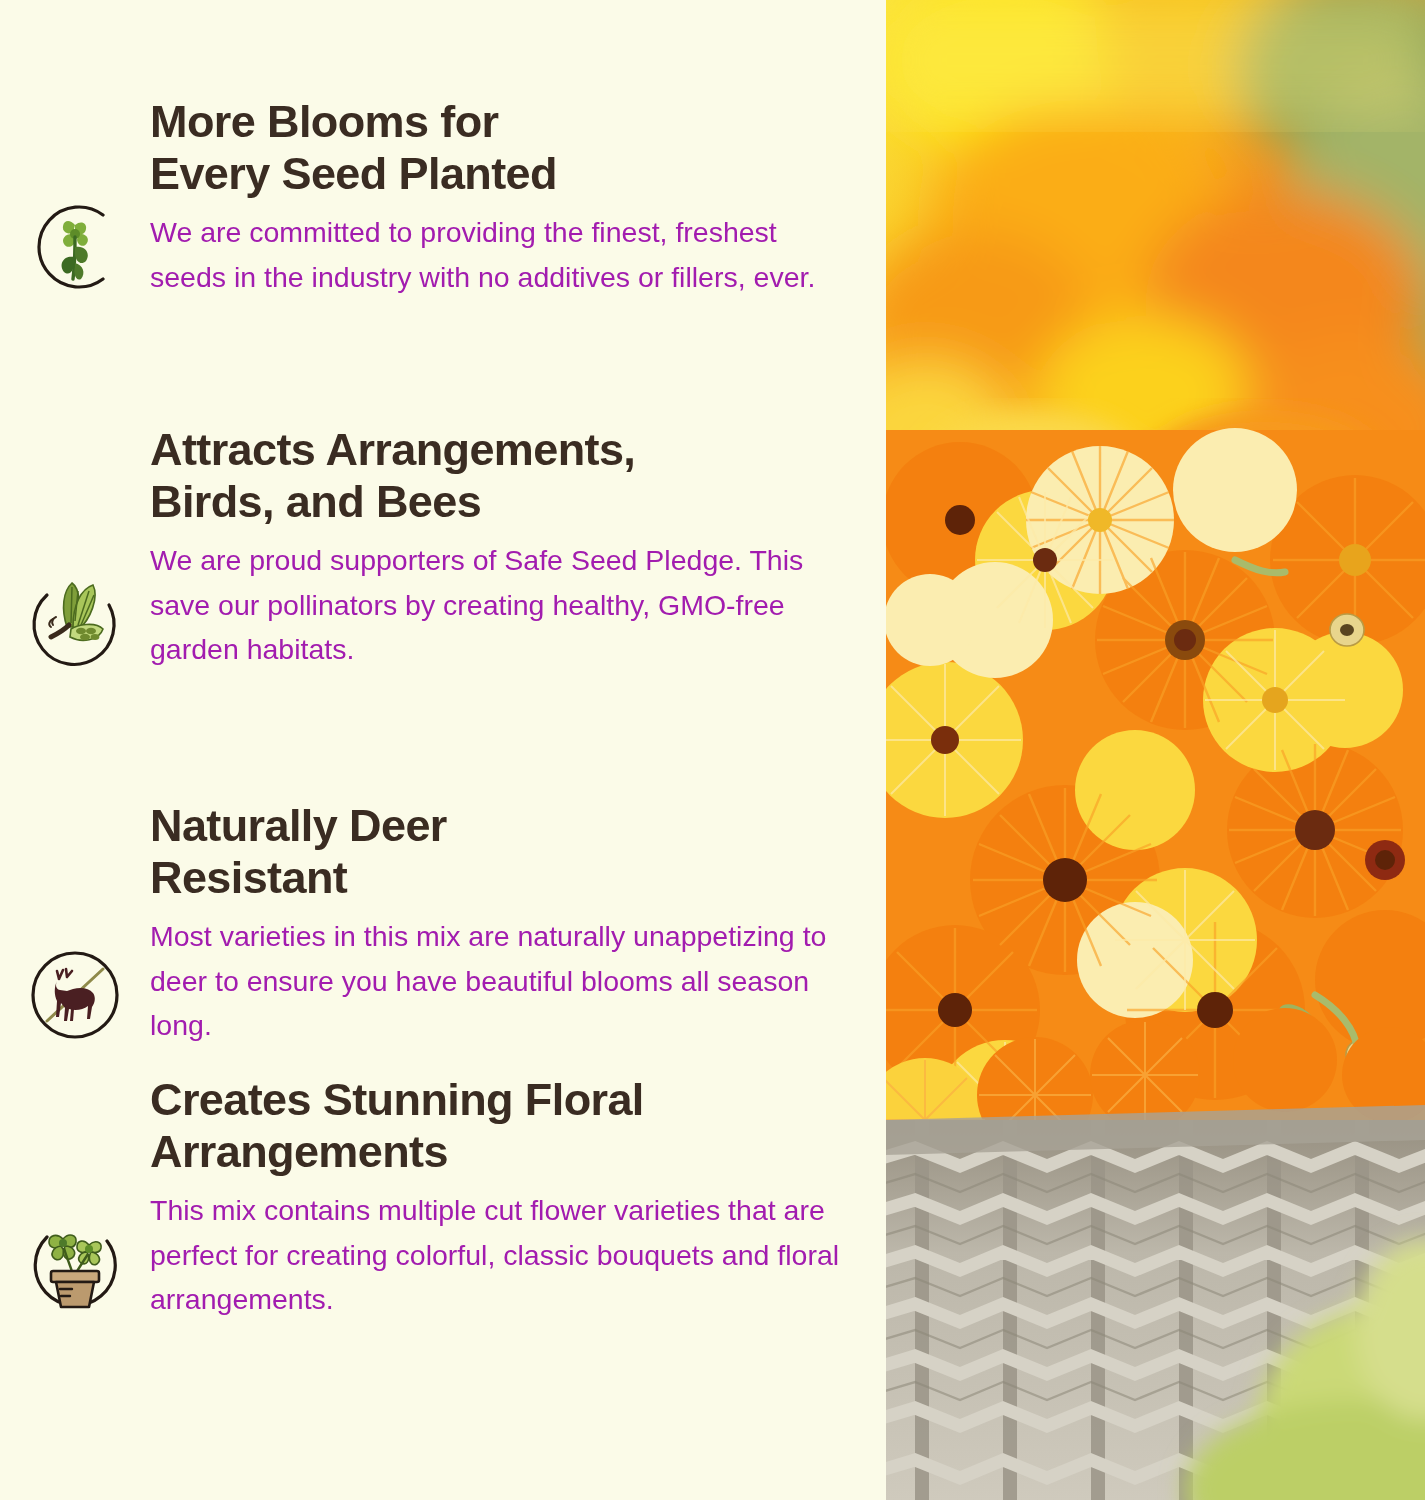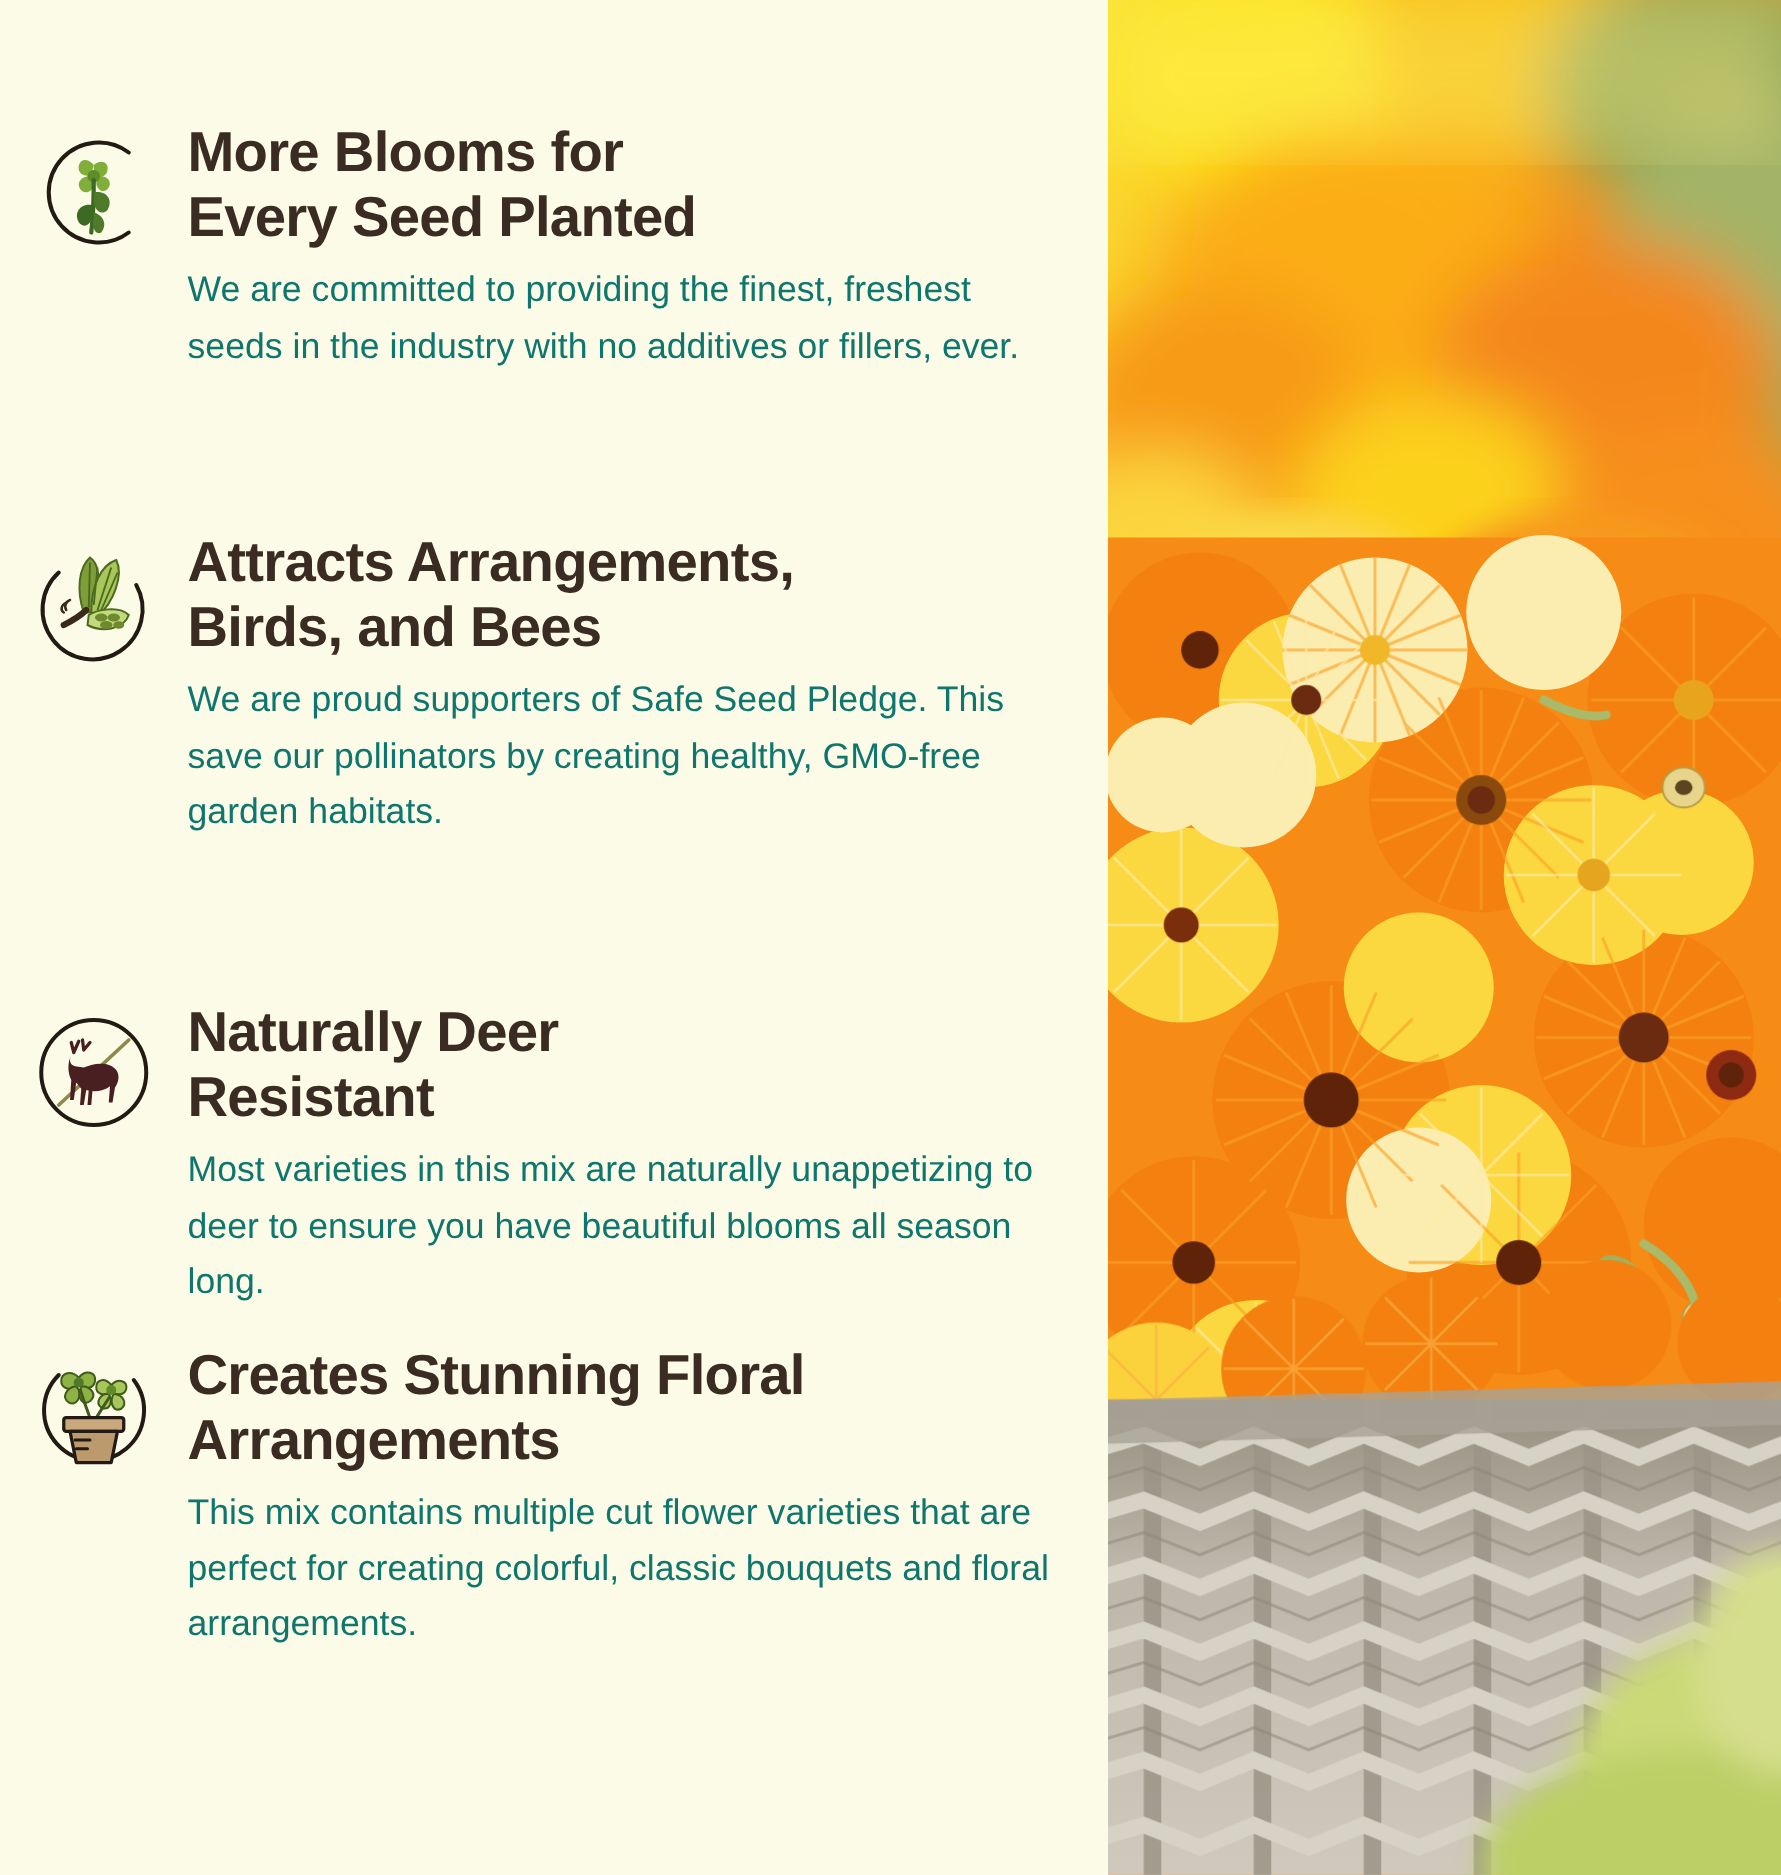--- a/index.html
+++ b/index.html
@@ -20,21 +20,21 @@
     width:885px; height:1500px;
     background:#fbfbe8;
     position:relative;
     padding:0;
   }
   .feature {
     position:absolute;
     left:0;
     width:885px;
     display:flex;
-    align-items:flex-start;
+    align-items:flex-end;
   }
   .feature-icon-wrap {
     width:150px;
     flex:0 0 150px;
     display:flex;
     justify-content:center;
     padding-top:6px;
   }
   .feature-body {
     flex:1 1 auto;
@@ -48,21 +48,21 @@
     letter-spacing:-0.6px;
     color:#3a2c22;
     margin:0 0 10px 0;
     white-space:pre-line;
   }
   .feature-desc {
     font-family:"Liberation Sans", sans-serif;
     font-weight:normal;
     font-size:28.5px;
     line-height:1.55;
-    color:#0f766e;
+    color:#a21caf;
     max-width:700px;
   }
 
   
   #feature-0 { top:96px; }
   #feature-1 { top:424px; }
   #feature-2 { top:752px;margin-top:48px; }
   #feature-3 { top:1074px; }
   #feature-3 .feature-desc { max-width:740px; }
   #feature-3 .feature-title { font-size:45px; }

